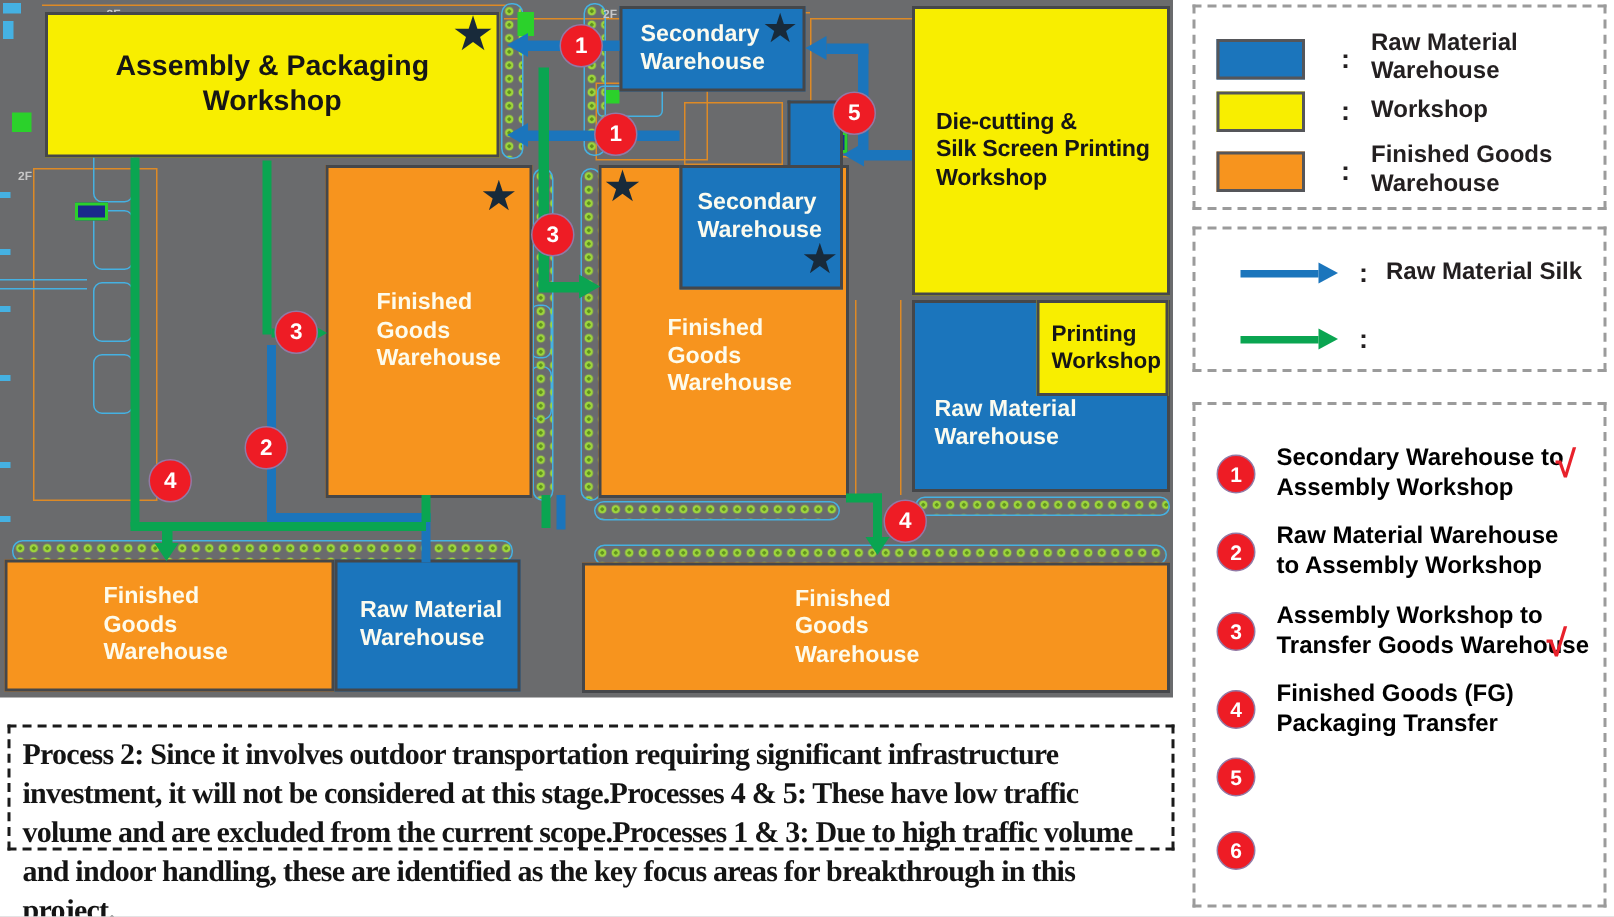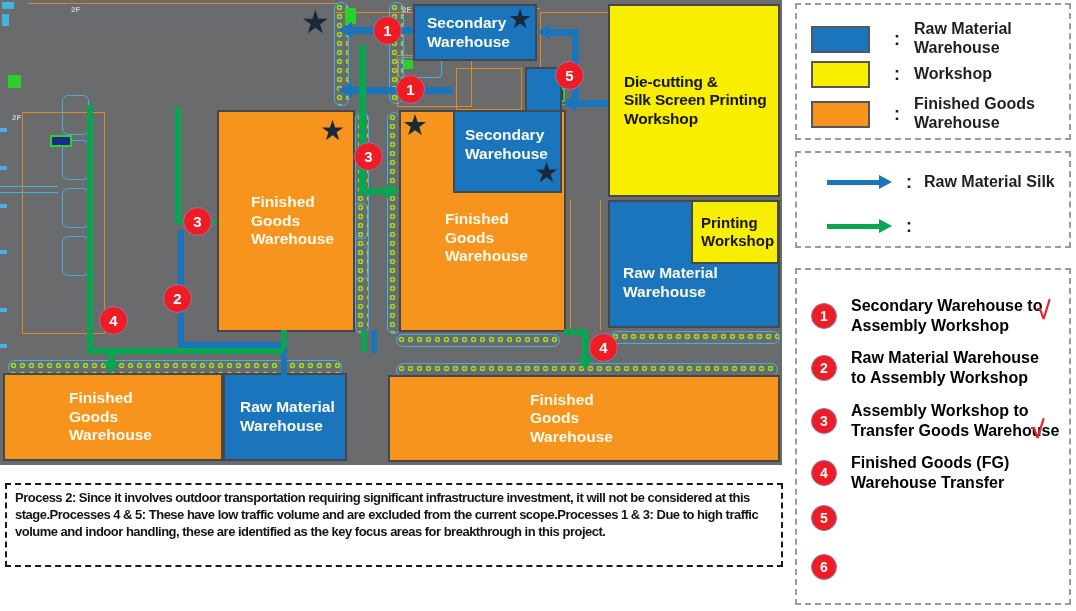--- a/index.html
+++ b/index.html
@@ -44,22 +44,22 @@
   .aline{width:52px;height:5px;flex:none;}
   .ah{width:0;height:0;border-top:7px solid transparent;border-bottom:7px solid transparent;flex:none;}
   .pitem{position:absolute;left:14px;display:flex;align-items:center;}
   .lmark{width:26px;height:26px;border-radius:50%;background:#ee1c25;border:1px solid #9279a5;
          color:#fff;font-weight:bold;font-size:14px;display:flex;align-items:center;
          justify-content:center;flex:none;box-sizing:border-box;margin-right:14px;}
   .ptext{font-weight:bold;font-size:16px;color:#000000;line-height:1.22;white-space:pre-line;}
   .chk{position:absolute;color:#e8212b;font-weight:bold;font-size:25px;line-height:1;}
   
   #note{position:absolute;left:5px;top:483px;width:778px;height:84px;border:2px dashed #1a1a1a;
-        box-sizing:border-box;padding:5px 8px;font-weight:bold;font-size:13px;
-        letter-spacing:-0.5px;line-height:1.3;color:#141414;}
+        box-sizing:border-box;padding:5px 8px;font-weight:bold;font-size:20px;
+        letter-spacing:-0.5px;line-height:1.3;color:#141414;font-family:Liberation Serif, serif;}
 </style>
 </head>
 <body>
 
 <div id="stage">
 
   <div id="map">
 
     <div class="oret" style="left:22px;top:112px;width:81px;height:220px;"></div>
     <div class="oret" style="left:397px;top:55px;width:73px;height:50px;"></div>
@@ -100,20 +100,23 @@
     <div class="trees" style="left:387px;top:112px;width:12px;height:220px;"></div>
     <div class="trees" style="left:8px;top:360px;width:332px;height:13px;"></div>
     <div class="trees" style="left:396px;top:363px;width:380px;height:12px;"></div>
     <div class="trees" style="left:610px;top:331px;width:168px;height:11px;"></div>
     <div class="trees" style="left:396px;top:334px;width:162px;height:11px;"></div>
 
     <span class="flabel" style="left:71px;top:5px;">2F</span>
     <span class="flabel" style="left:12px;top:113px;">2F</span>
     <span class="flabel" style="left:402px;top:5px;">2F</span>
 
+    <div class="block yellow" style="left:30px;top:8px;width:303px;height:97px;align-items:center;justify-content:center;font-size:19px;text-align:center;">
+      <span class="blabel">Assembly &amp; Packaging Workshop</span>
+    </div>
     <div class="block blue" style="left:413px;top:4px;width:124px;height:57px;align-items:center;padding-left:12px;font-size:15.5px;">
       <span class="blabel">Secondary
 Warehouse</span>
     </div>
     <div class="block yellow" style="left:608px;top:4px;width:172px;height:193px;align-items:center;padding-left:14px;font-size:15.5px;letter-spacing:-0.2px;">
       <span class="blabel">Die-cutting &amp;
 Silk Screen Printing
  Workshop</span>
     </div>
     <div class="block orange" style="left:217px;top:110px;width:138px;height:222px;align-items:center;padding-left:32px;font-size:15.5px;">
@@ -248,21 +251,21 @@
     </div>
     <div class="pitem" style="top:131px;">
       <div class="lmark">3</div>
       <span class="ptext">Assembly Workshop to
 Transfer Goods Warehouse</span>
     </div>
     <span class="chk" style="left:234px;top:147px;">√</span>
     <div class="pitem" style="top:183px;">
       <div class="lmark">4</div>
       <span class="ptext">Finished Goods (FG)
- Warehouse Transfer</span>
+ Packaging Transfer</span>
     </div>
     <div class="pitem" style="top:235px;">
       <div class="lmark">5</div>
     </div>
     <div class="pitem" style="top:284px;">
       <div class="lmark" style="margin-right:6px;">6</div>
     </div>
   </div>
 
   <div id="note">

